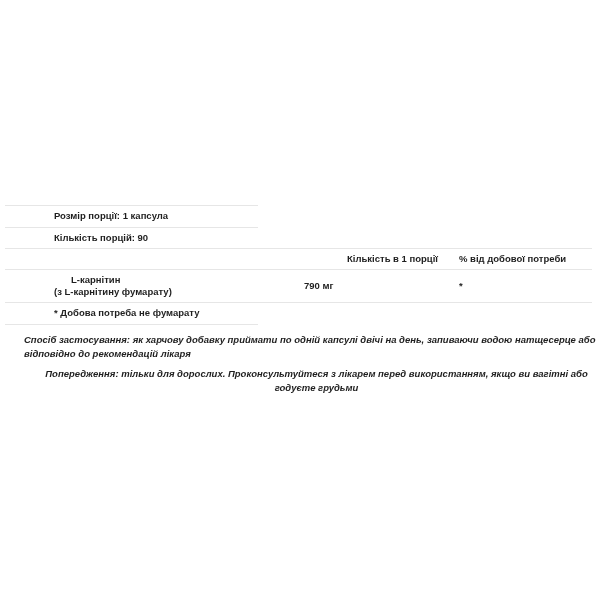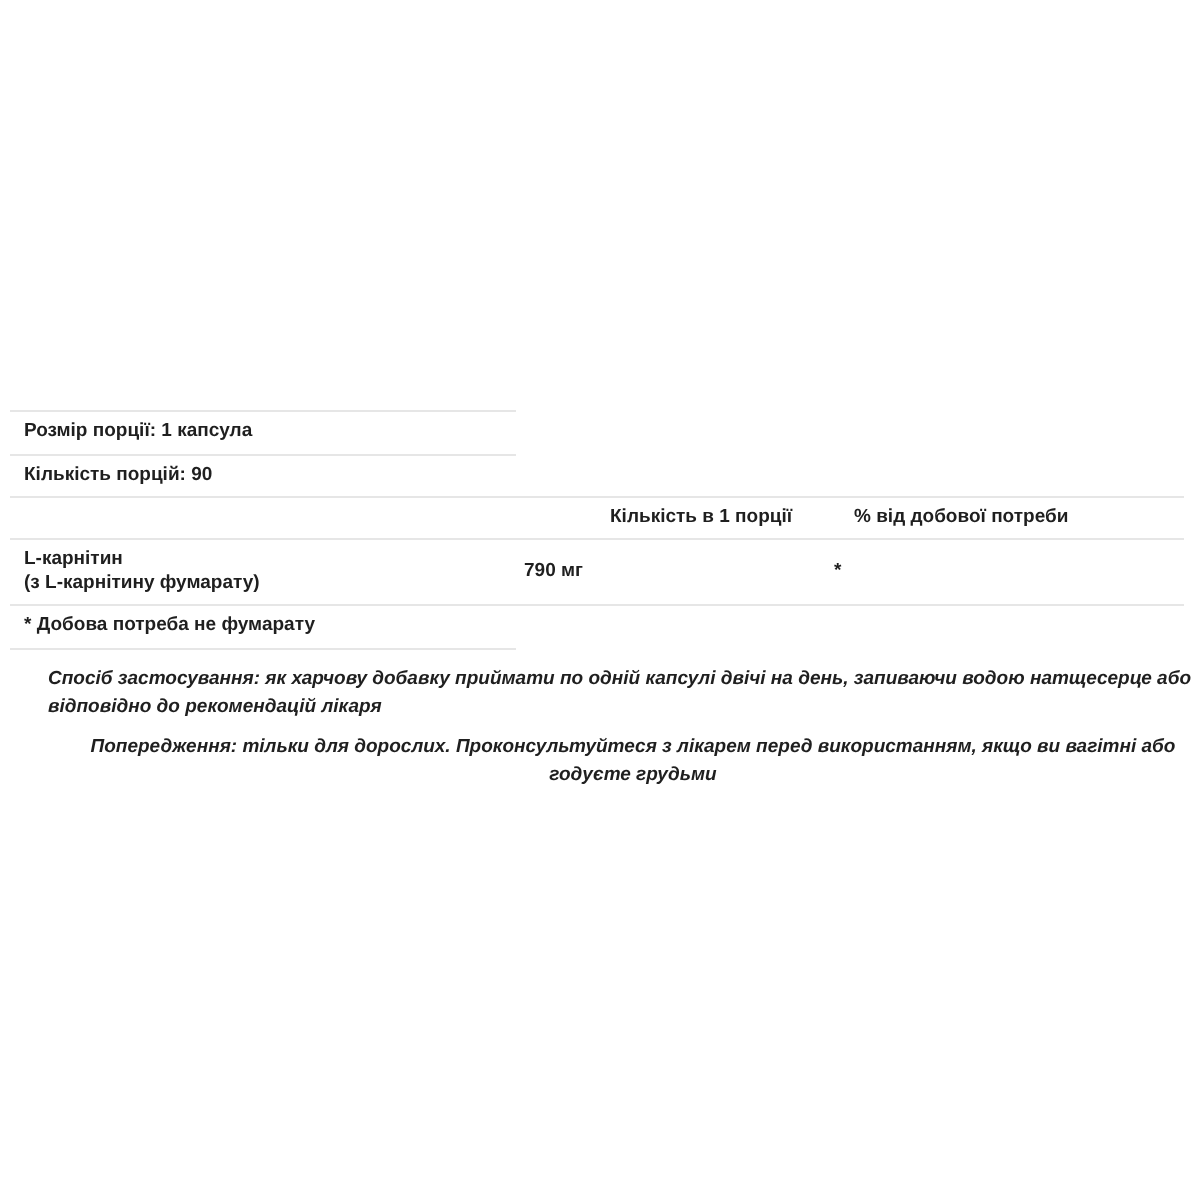--- a/index.html
+++ b/index.html
@@ -1,37 +1,37 @@
 <!DOCTYPE html>
 <html><head>
 <meta charset="utf-8">
 <style>
   html, body { margin:0; padding:0; background:#ffffff; }
   body { width:600px; height:600px; position:relative; overflow:hidden;
          font-family:"Liberation Sans", sans-serif; color:#1f1f1f; }
-  .txt { position:absolute; font-size:9.5px; font-weight:600; white-space:nowrap; line-height:12px; }
+  .txt { position:absolute; font-size:9.5px; font-weight:600; white-space:nowrap; line-height:12px;margin-left:42px; }
   .line { position:absolute; height:1px; background:#e6e6e6; }
   .para { position:absolute; left:24px; width:585px; font-size:9.5px; font-weight:600; line-height:14px; white-space:normal;font-style:italic; }
 </style>
 </head>
 <body>
 
 <div>
   <div class="line" style="left:5px; top:205px; width:253px;"></div>
   <div class="txt" style="left:12px; top:210px;">Розмір порції: 1 капсула</div>
   <div class="line" style="left:5px; top:227px; width:253px;"></div>
   <div class="txt" style="left:12px; top:232px;">Кількість порцій: 90</div>
   <div class="line" style="left:5px; top:248px; width:587px;"></div>
 
   <div class="txt" style="left:262px; top:253px;padding-left:43px;">Кількість в 1 порції</div>
-  <div class="txt" style="left:427px; top:253px;">% від добової потреби</div>
+  <div class="txt" style="left:417px; top:253px;">% від добової потреби</div>
   <div class="line" style="left:5px; top:269px; width:587px;"></div>
 
   <div>
-    <div class="txt" style="left:12px; top:274px;">L-карнітин</div>
+    <div class="txt" style="left:29px; top:274px;">L-карнітин</div>
     <div class="txt" style="left:12px; top:286px;text-align:right;">(з L-карнітину фумарату)</div>
     <div class="txt" style="left:262px; top:280px;">790 мг</div>
     <div class="txt" style="left:417px; top:280px;">*</div>
   </div>
   <div class="line" style="left:5px; top:302px; width:587px;"></div>
 
   <div class="txt" style="left:12px; top:307px;">* Добова потреба не фумарату</div>
   <div class="line" style="left:5px; top:324px; width:253px;"></div>
 </div>
 

